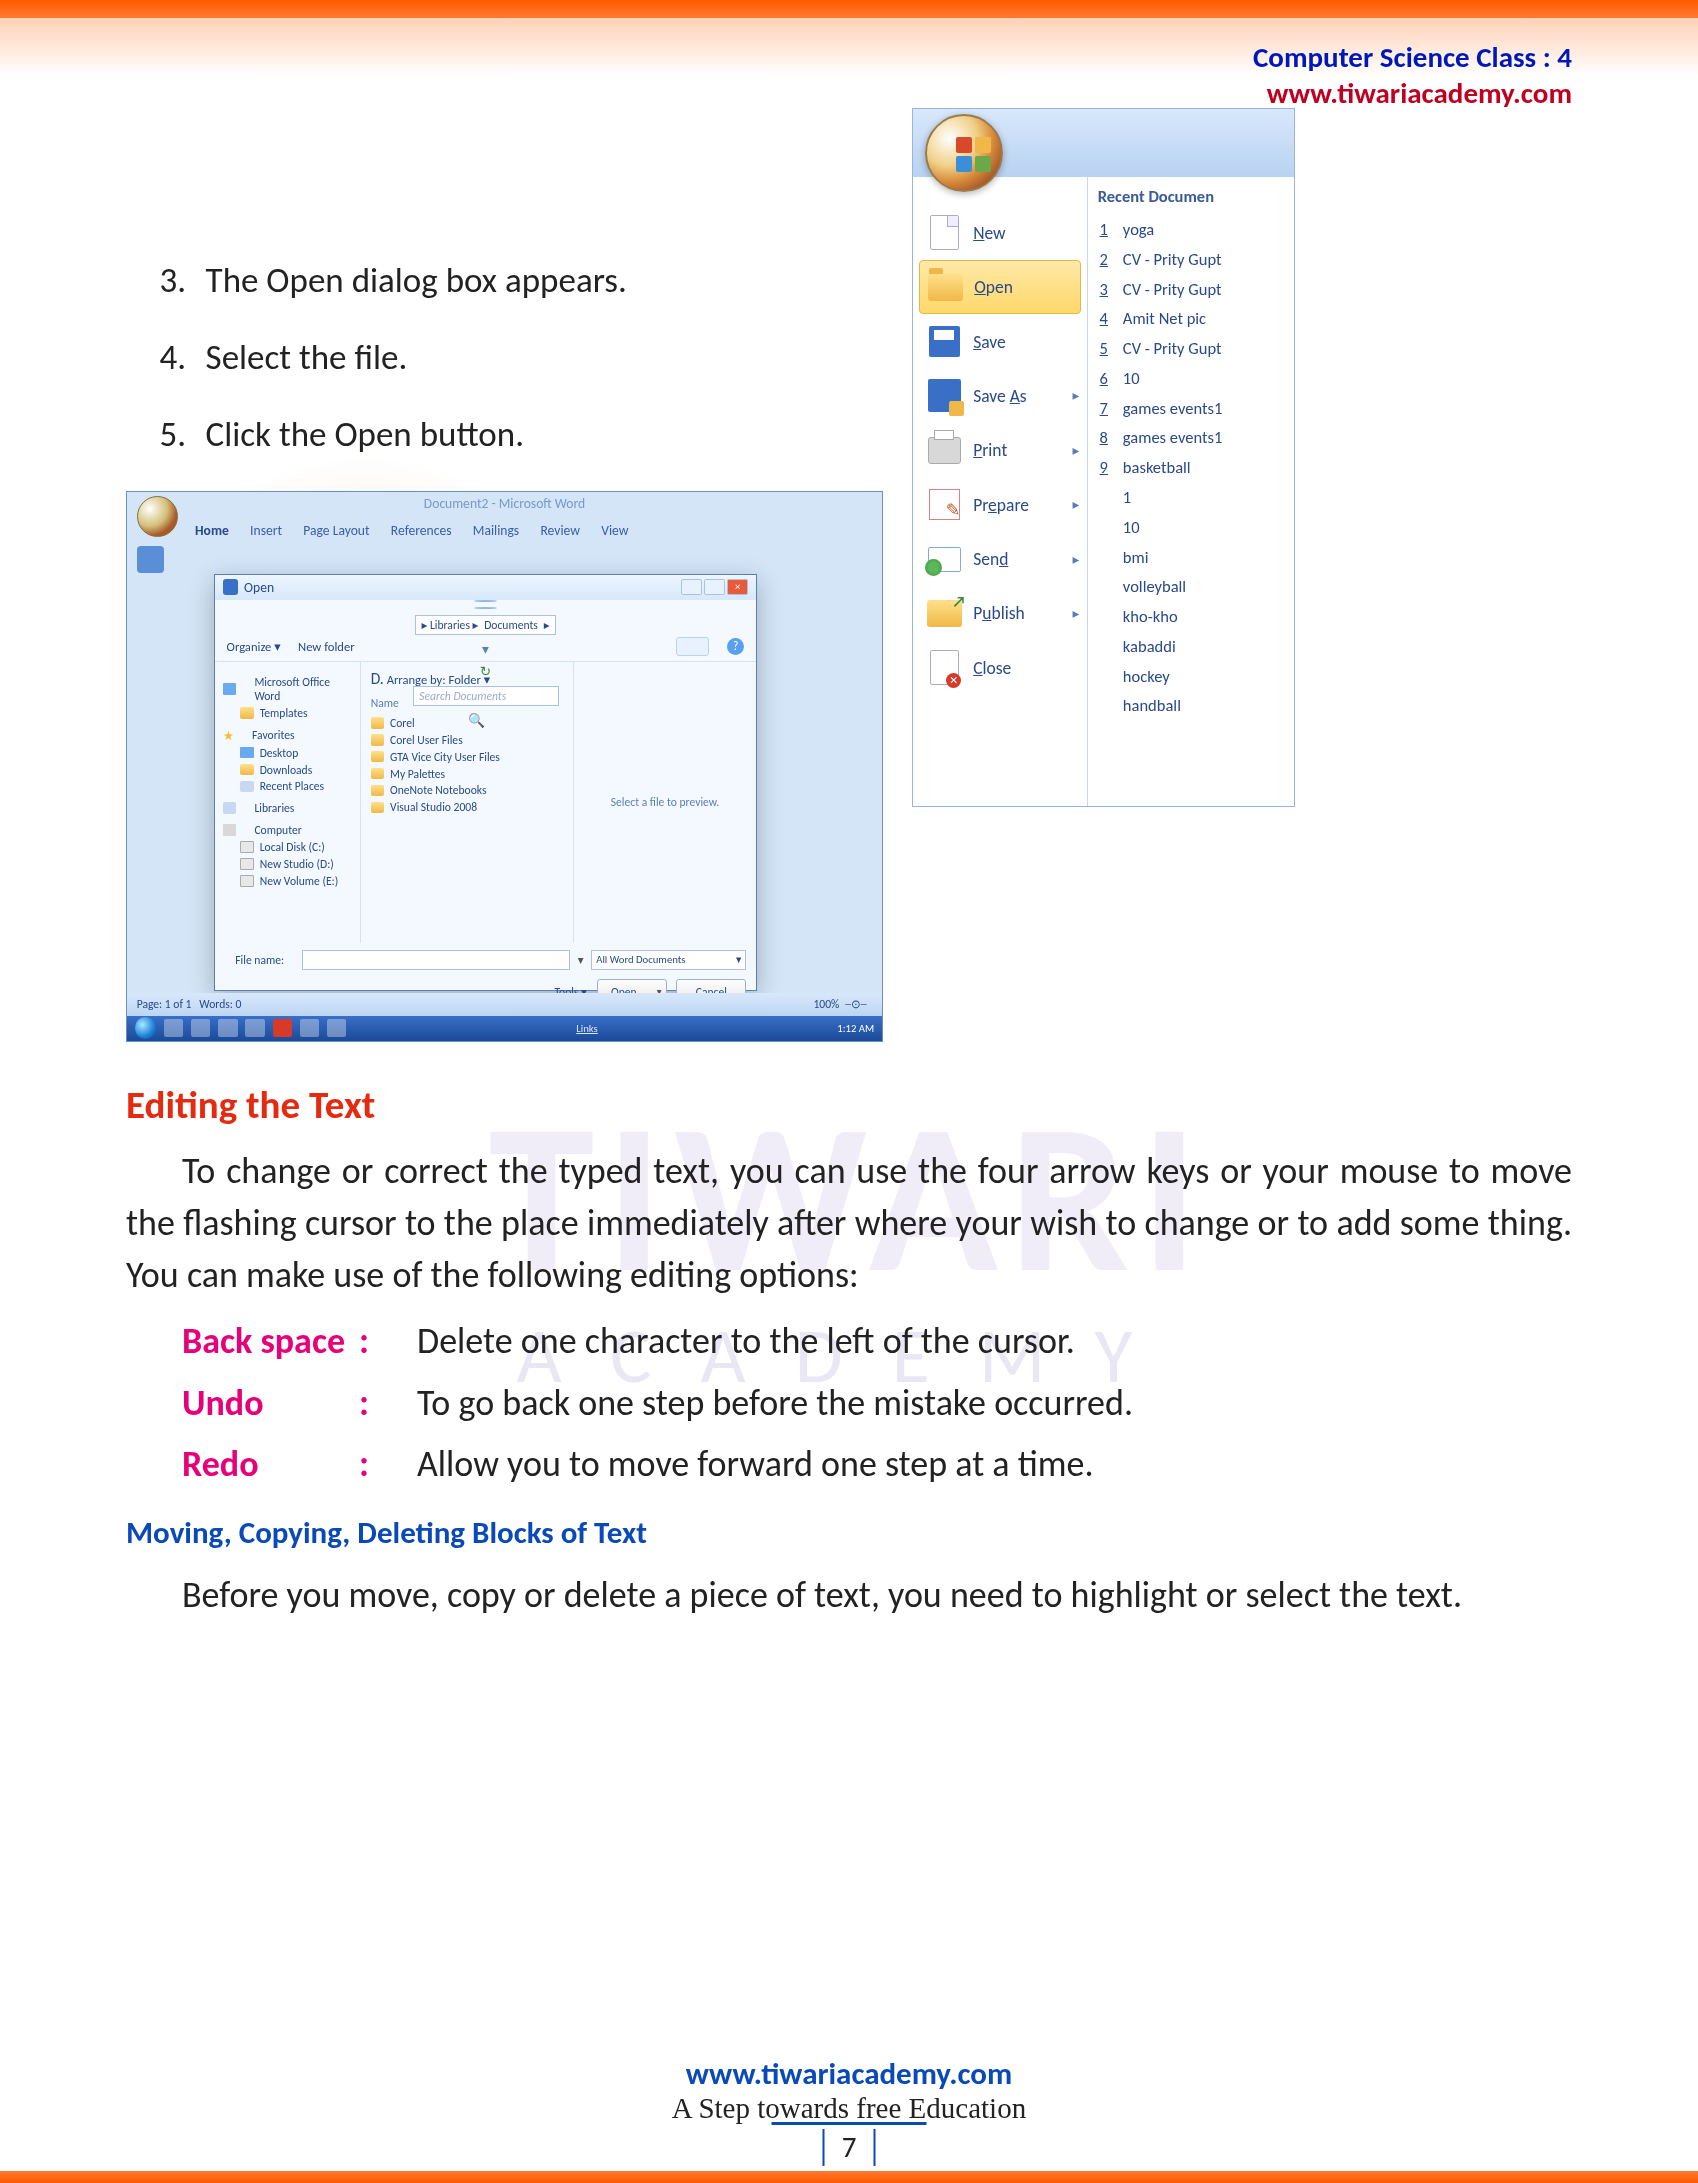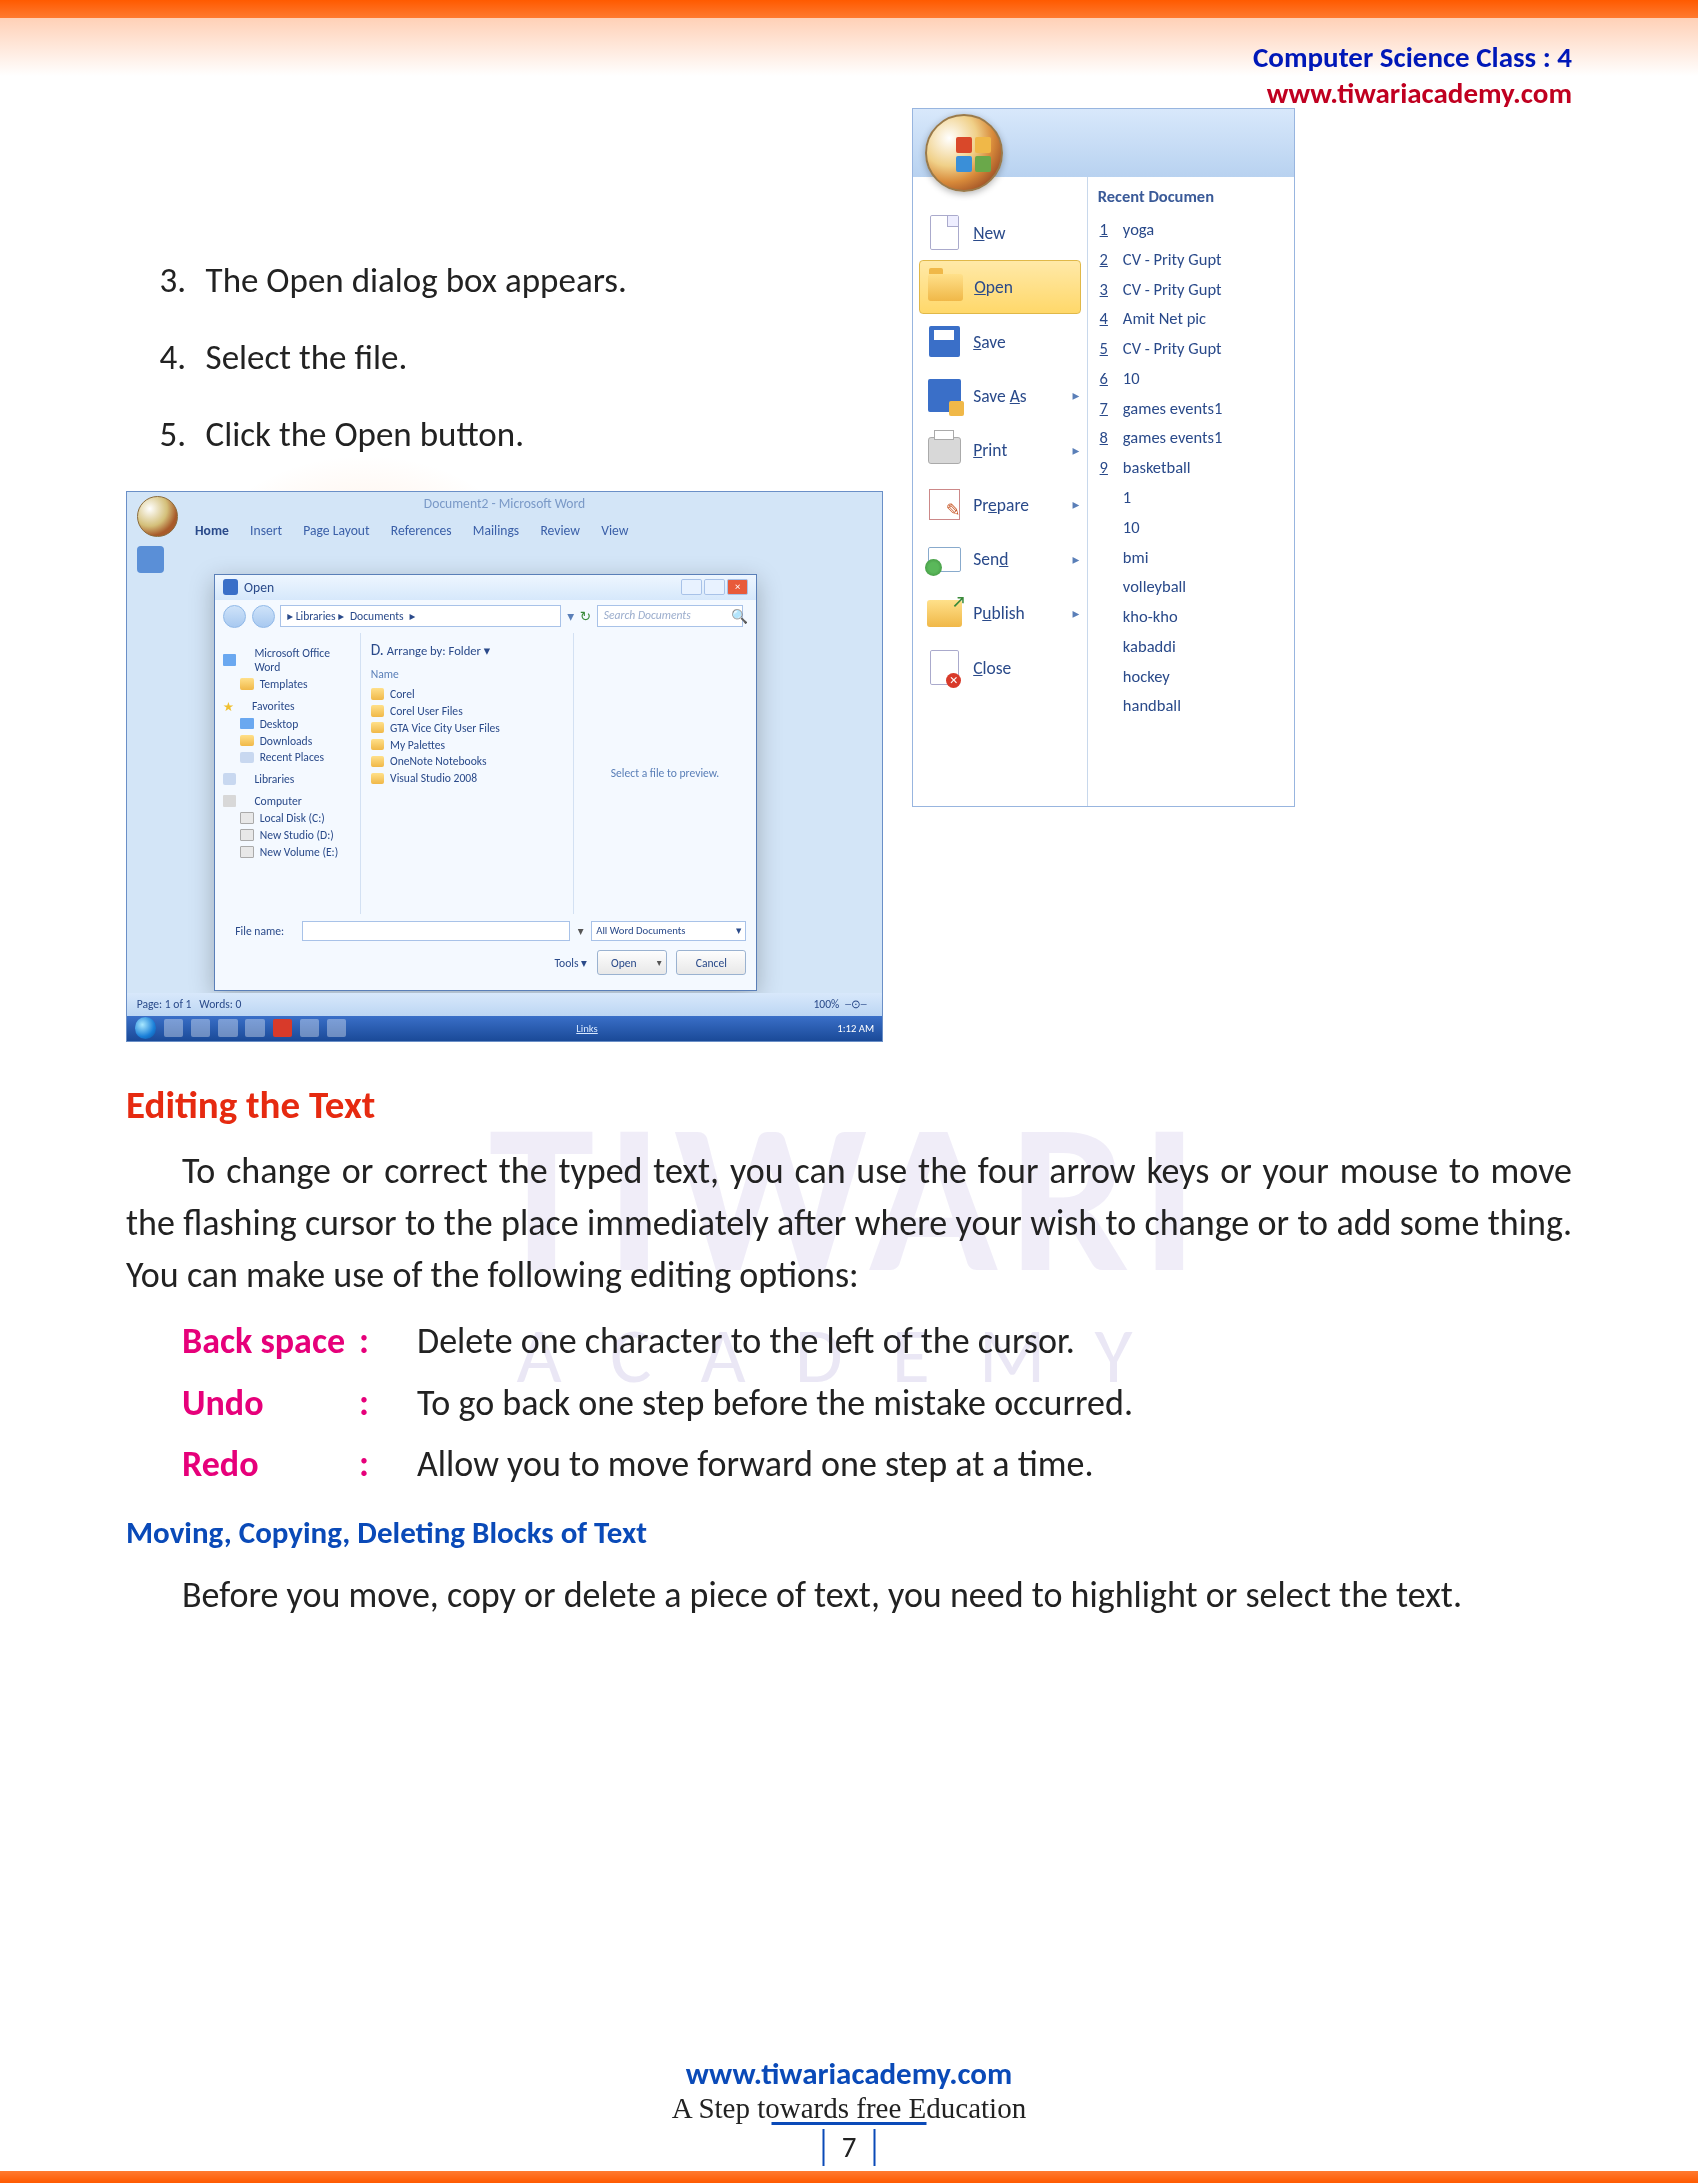--- a/index.html
+++ b/index.html
@@ -21,21 +21,21 @@
 .office-btn-small { position: absolute; top: 4.9px; left: 9.7px; width: 41px; height: 41px; border-radius: 50%; background: radial-gradient(circle at 30% 30%, #fff, #d4c07a 45%, #a85a2a 70%); border: 1.9px solid #8a6a3a; }
 .tabs { display: flex; gap: 21.3px; padding: 5.8px 0 5.8px 68px; font-size: 13.6px; color: #3a5fa8; }
 .tab-home { color: #2a4a8a; font-weight: bold; }
 .qat { position: absolute; top: 54px; left: 9.7px; width: 27px; height: 27px; background: #5a8fd7; border-radius: 3.9px; }
 .open-dialog { position: absolute; top: 82px; left: 87px; width: 543px; height: 417px; background: #f4f9ff; border: 1px solid #5a7fb8; box-shadow: 0 5.8px 23px rgba(0,0,0,.25); }
 .od-titlebar { height: 25px; background: linear-gradient(#eef6ff,#d6e8fb); display: flex; align-items: center; padding: 0 7.8px; font-size: 13.6px; color: #2a4a8a; }
 .od-titlebar .wlogo { width: 15.5px; height:15.5px; background:#3a6fc8; border-radius:2.9px; margin-right:5.8px; }
 .od-close { margin-left:auto; display:flex; gap:1.9px; }
 .od-close div { width: 21.3px; height: 15.5px; background:#e8f2ff; border:1px solid #a8c2e8; border-radius:1.9px; }
 .od-close .x { background:#e85a3a; color:#fff; text-align:center; font-size:10.7px; line-height:13.6px; }
-.od-nav { height: 33px; display:flex; align-items:center; padding: 0 7.8px; gap:5.8px; background:#f4f9ff; }
+.od-nav { height: 33px; display:flex; align-items:center; padding: 0 7.8px; gap:5.8px; background:#f4f9ff;flex-direction:column; }
 .navbtn { width:23px; height:23px; border-radius:50%; background:linear-gradient(#cfe3f9,#a8c9f0); border:1px solid #8fb8e8; }
 .addr { flex:1; height:21.3px; background:#fff; border:1px solid #a8c2e8; font-size:11.6px; padding:1.9px 5.8px; color:#2a4a8a; display:flex; align-items:center; gap:5.8px; }
 .search { width:146px; height:21.3px; background:#fff; border:1px solid #a8c2e8; font-size:11.6px; padding:1.9px 5.8px; color:#9aaccc; font-style:italic; }
 .od-toolbar { height:29px; display:flex; align-items:center; gap:17.5px; padding:0 11.6px; font-size:12.6px; color:#2a4a8a; border-bottom:1px solid #d3e1f3; }
 .od-toolbar .spacer { flex:1; }
 .viewbtn { width:33px; height:19.4px; background:#e8f2ff; border:1px solid #b8d2f0; border-radius:2.9px; }
 .helpbtn { width:17.5px; height:17.5px; background:#5aa0f0; border-radius:50%; color:#fff; font-size:11.6px; text-align:center; line-height:17.5px; }
 .od-body { display:flex; height: 281px; }
 .od-side { width:146px; border-right:1px solid #d3e1f3; padding:5.8px 7.8px; font-size:11.6px; color:#2a4a8a; overflow:hidden; }
 .od-side .grp { font-weight:normal; margin-top:7.8px; display:flex; align-items:center; gap:18px; }
@@ -193,20 +193,27 @@
             <div class="navbtn"></div>
             <div class="addr">
               <span>▸ <span>Libraries</span> ▸</span>
               <span>Documents</span> ▸
             </div>
             <span style="color:#5a7fb8;">▾</span>
             <span style="color:#3a8a3a;font-size:13.6px;">↻</span>
             <div class="search">Search Documents</div>
             <span style="color:#5a7fb8;margin-left:-17.5px;">🔍</span>
           </div>
+          <div class="od-toolbar">
+            <span>Organize ▾</span>
+            <span>New folder</span>
+            <div class="spacer"></div>
+            <div class="viewbtn"></div>
+            <div class="helpbtn">?</div>
+          </div>
           <div class="od-body">
             <div class="od-side">
               <div class="grp">
                   <span class="dico"></span>
                   <span>Microsoft Office Word</span>
                 </div>
               <div class="sub">
                   <span class="fico"></span>
                   <span>Templates</span>
                 </div>

